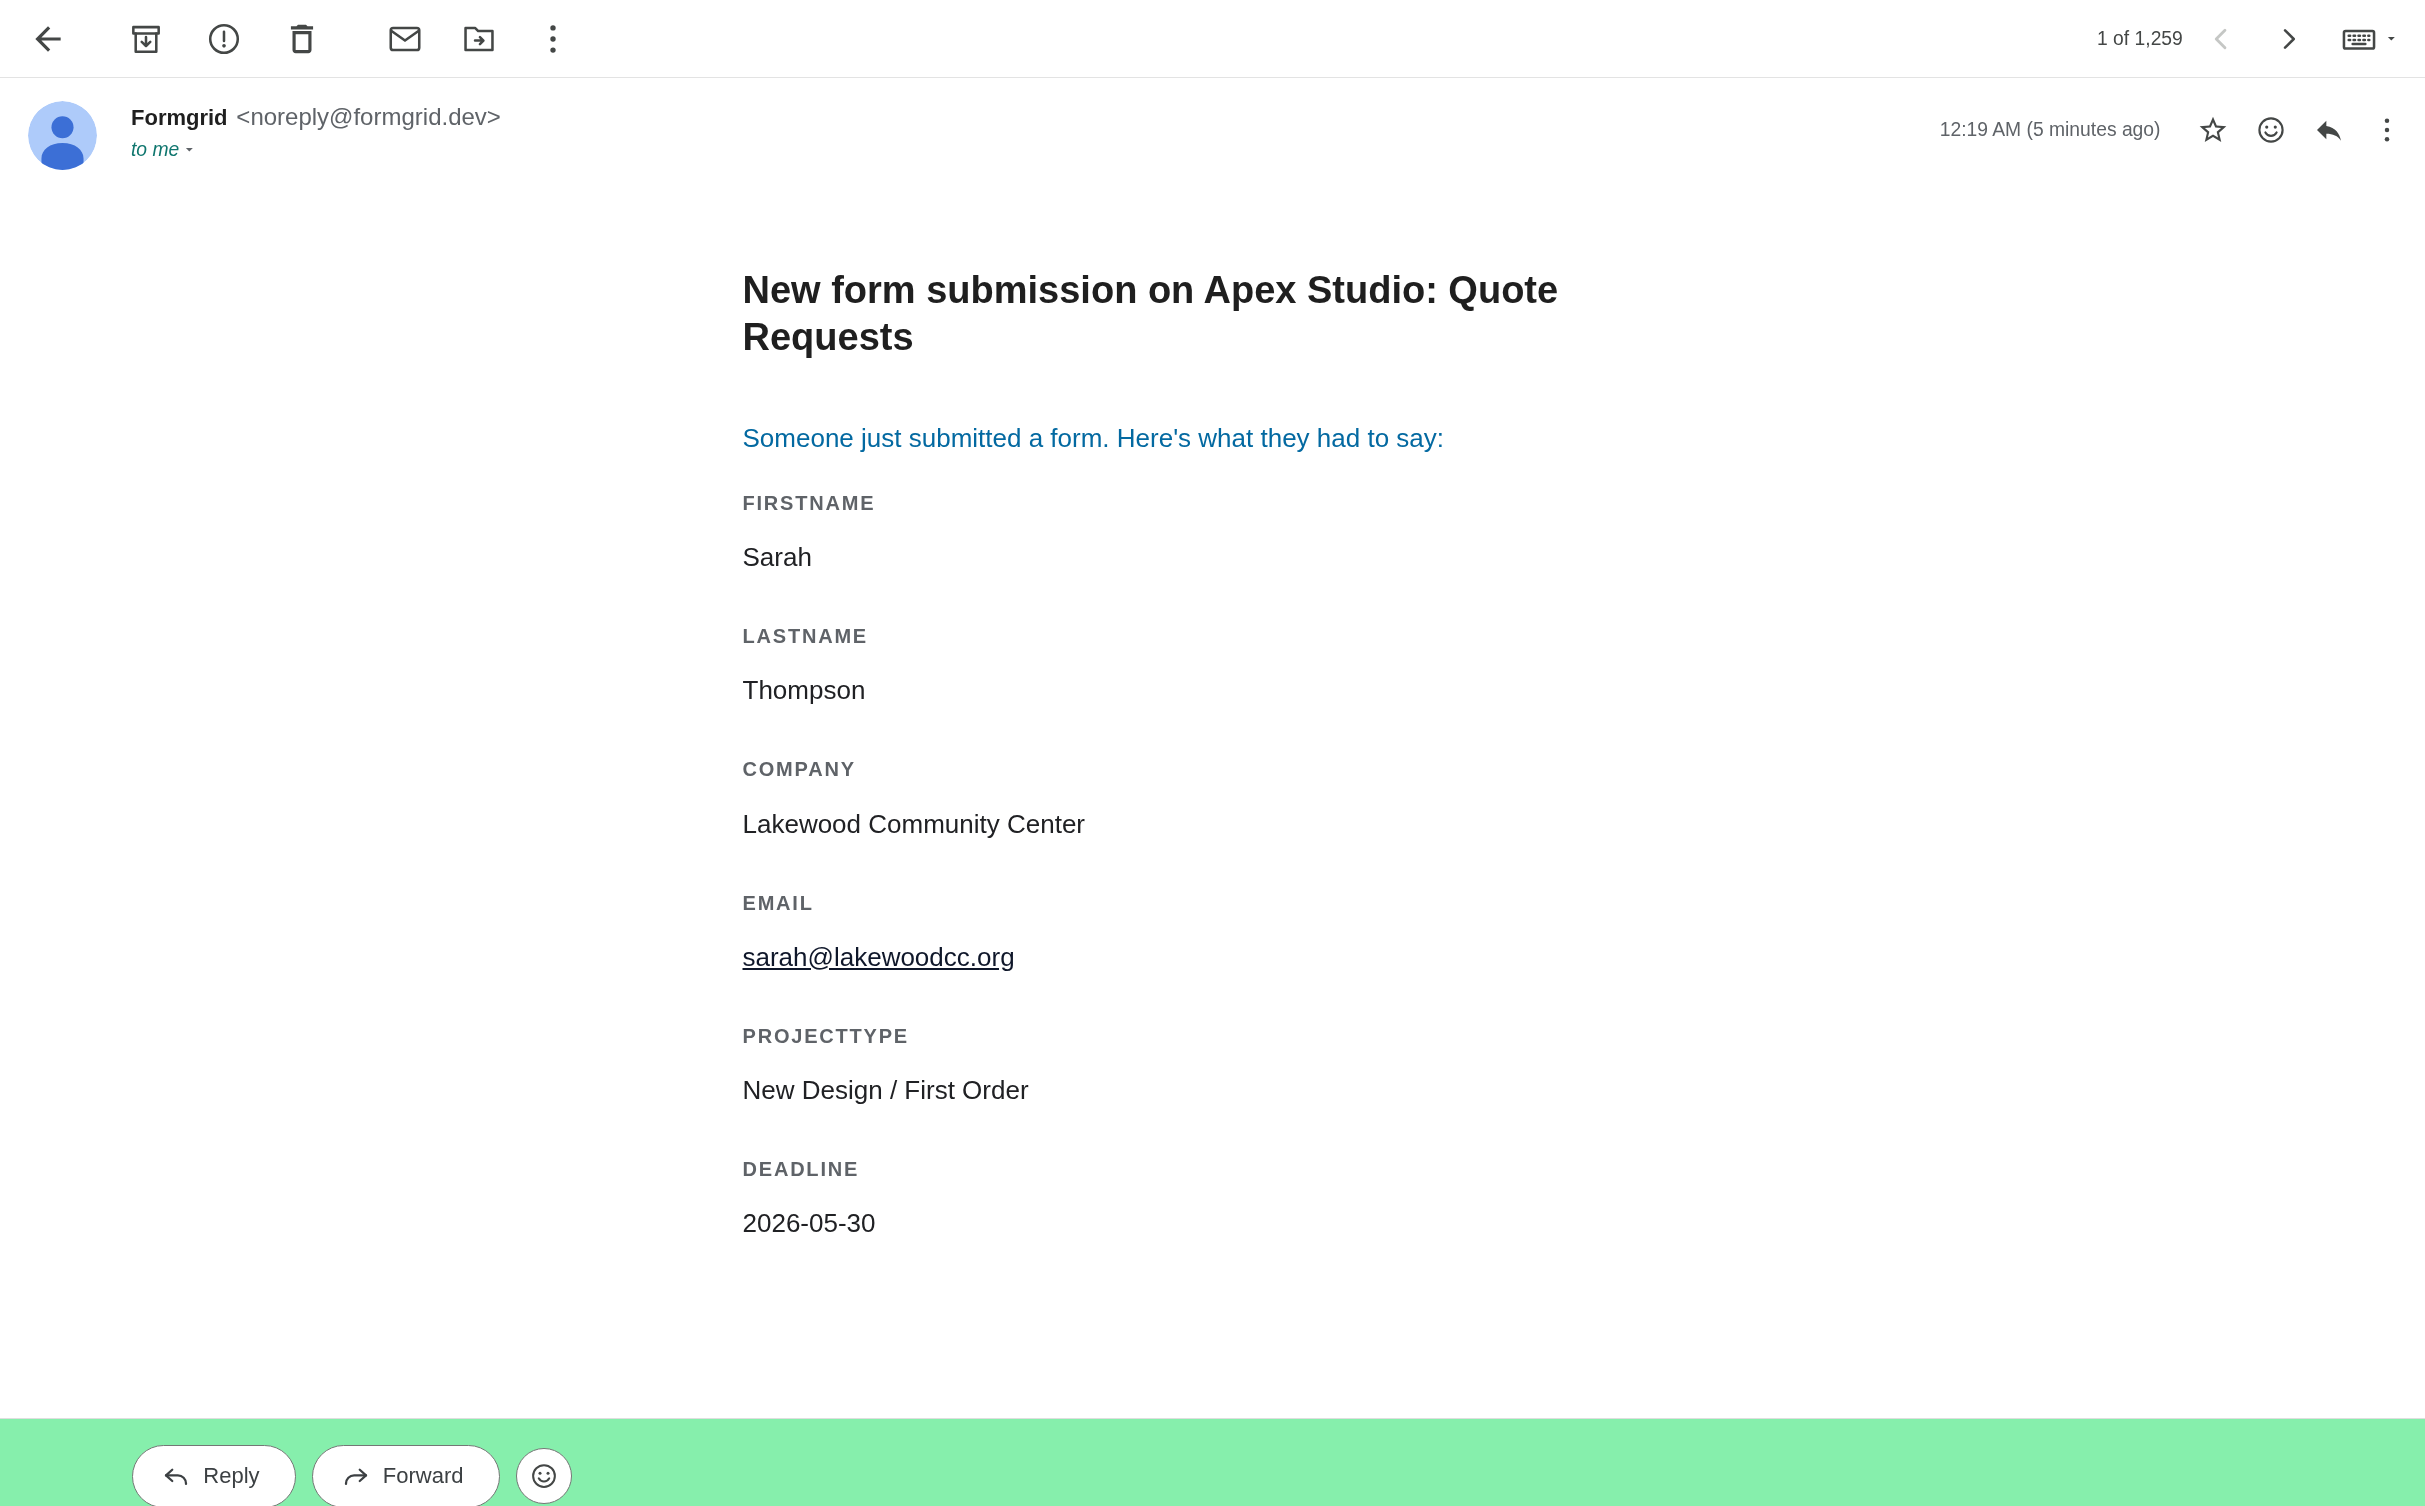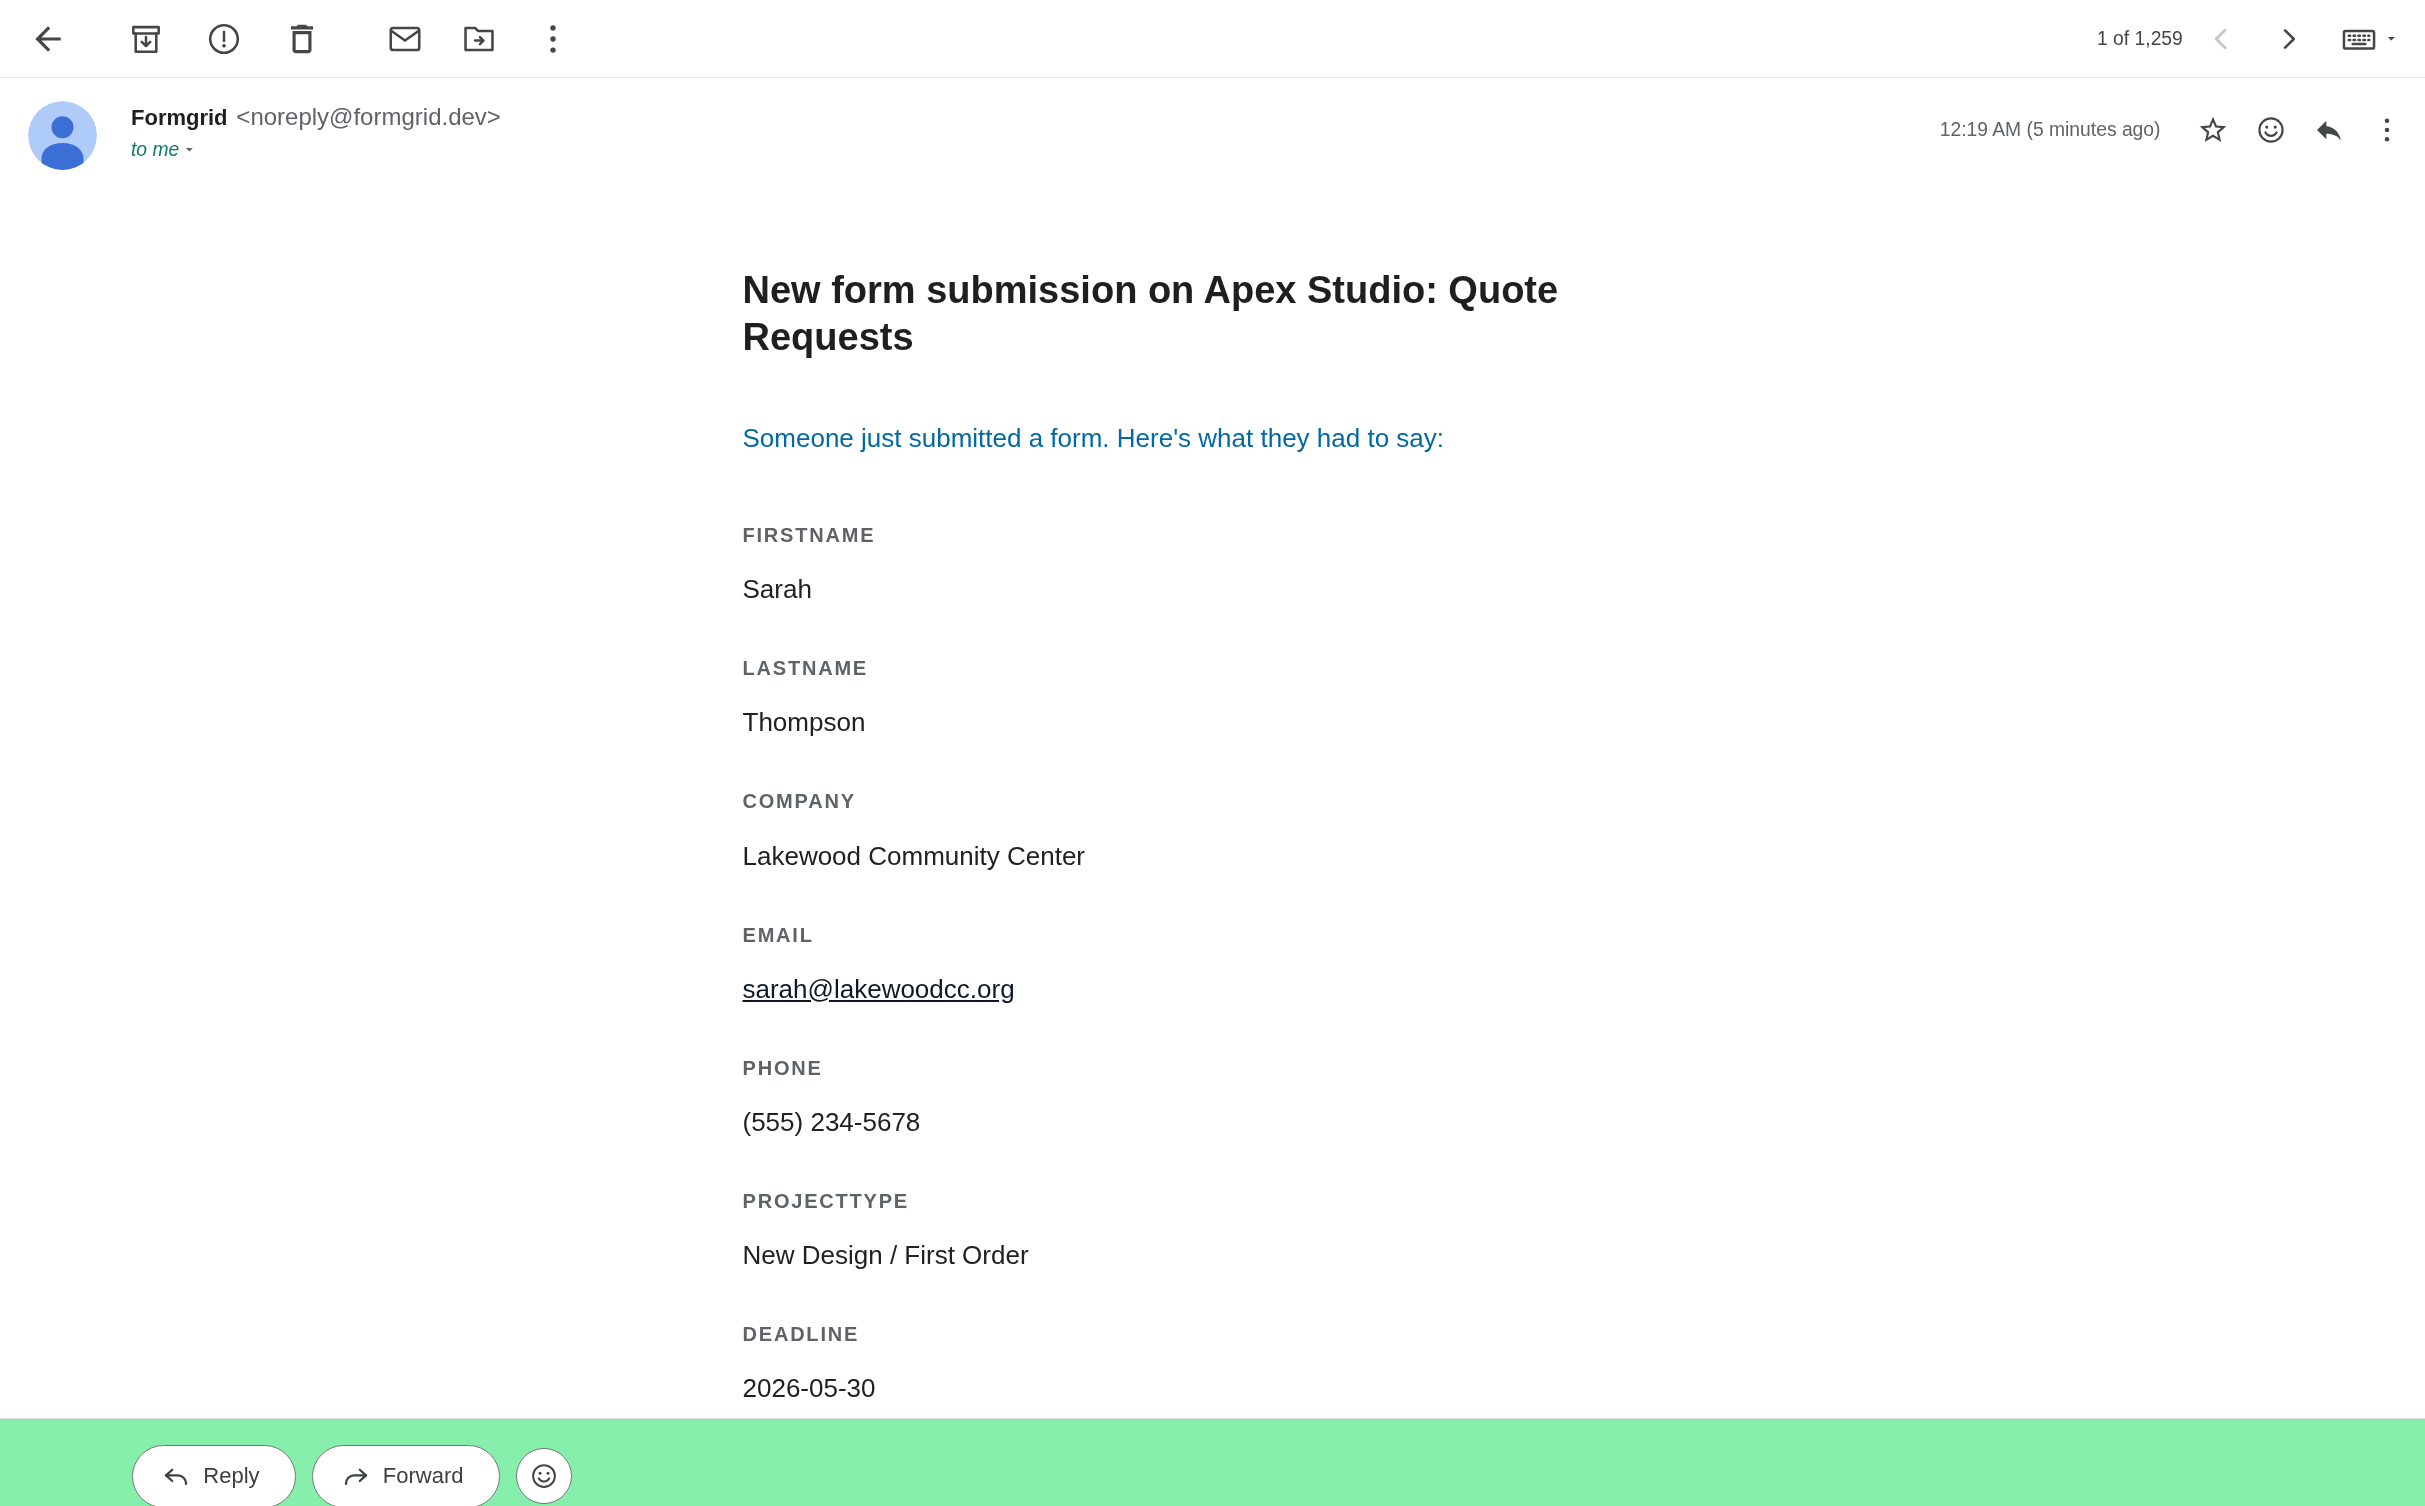--- a/index.html
+++ b/index.html
@@ -38,21 +38,21 @@
   .to-line svg { width:16.7px; height:16.7px; }
   .header-right { margin-left:auto; display:flex; align-items:center; }
   .timestamp { font-size:19.3px; color:#5f6368; margin-right:23px; white-space:nowrap; }
   .hdr-icon-btn { width:58px; height:58px; }
   .hdr-icon-btn svg { width:32px; height:32px; }
 
   
   .body-inner { width:941px; margin:74px auto 0 auto; }
   .mail-title { font-size:38px; line-height:47px; font-weight:700; color:#1f1f1f;margin-top:40px; }
   .mail-intro { margin-top:61px; font-size:26px; line-height:33px; color:#0369a1; }
-  .fields { margin-top:68px; }
+  .fields { margin-top:36px; }
   .field { margin-bottom:49px; }
   .field-label { font-size:20px; line-height:24.6px; font-weight:700; letter-spacing:1.8px;
                  color:#5f6368; margin-bottom:24.6px; }
   .field-value { font-size:26px; line-height:35px; color:#202124; }
   .field-value a { color:#0f172a; text-decoration:underline; cursor:pointer; }
 
   
   .footer { position:absolute; left:0; right:0; bottom:0; height:89px; background:#86efac;
             border-top:0.9px solid #dedede; display:flex; align-items:center;
             padding:26px 0 0 132px; gap:16px; }
@@ -211,24 +211,20 @@
         <div class="field-label">COMPANY</div>
         <div class="field-value">Lakewood Community Center</div>
       </div>
       <div class="field">
         <div class="field-label">EMAIL</div>
         <div class="field-value">
           <a href="#">sarah@lakewoodcc.org</a>
         </div>
       </div>
       <div class="field">
-        <div class="field-label">PHONE</div>
-        <div class="field-value">(555) 234-5678</div>
-      </div>
-      <div class="field">
         <div class="field-label">PROJECTTYPE</div>
         <div class="field-value">New Design / First Order</div>
       </div>
       <div class="field">
         <div class="field-label">DEADLINE</div>
         <div class="field-value">2026-05-30</div>
       </div>
     </div>
   </div>
 </div>

